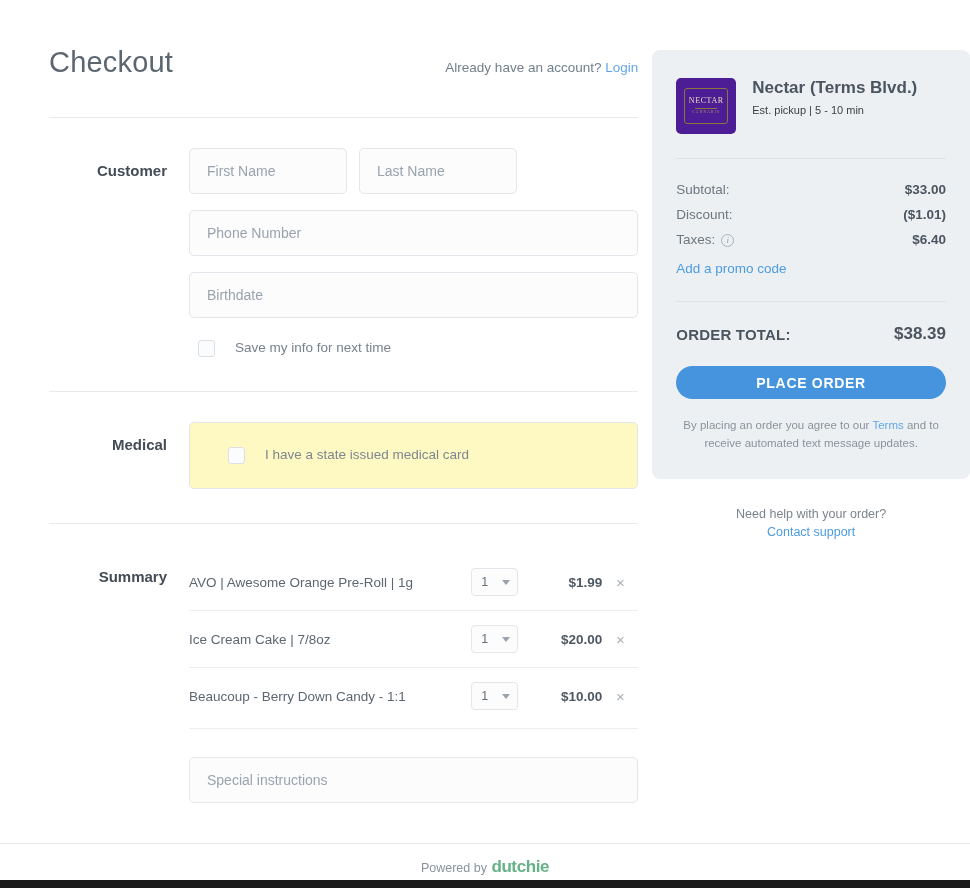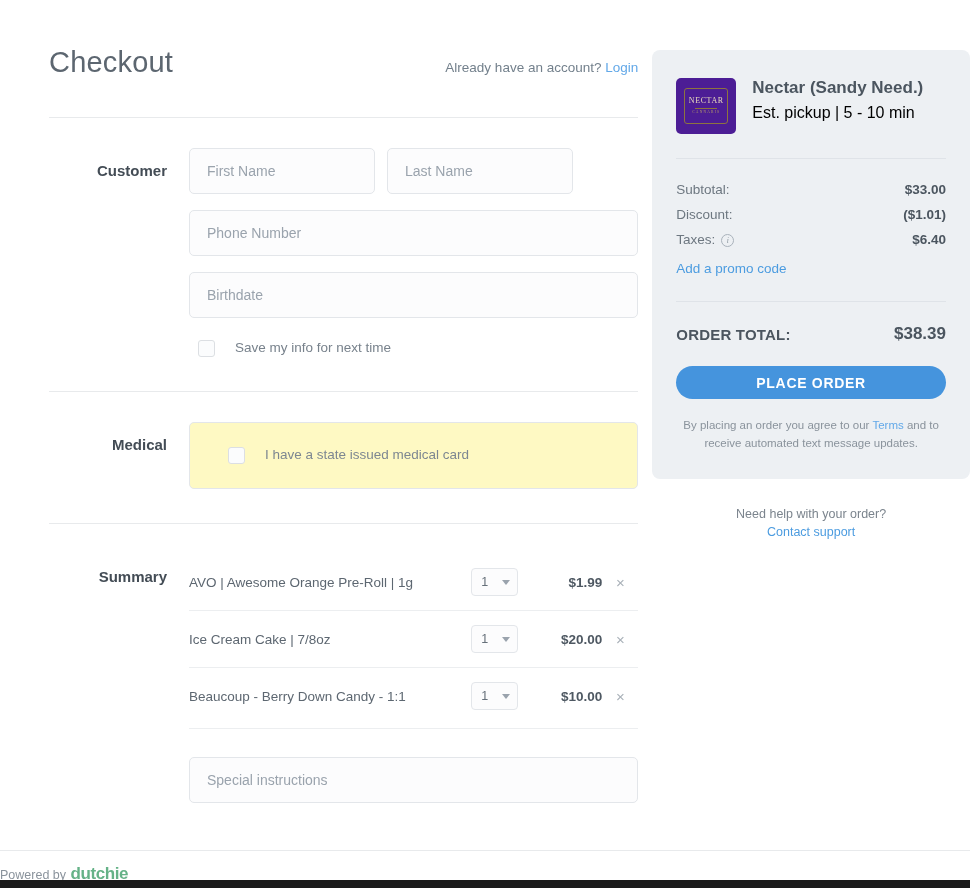--- a/index.html
+++ b/index.html
@@ -96,21 +96,21 @@
     display: flex;
     align-items: center;
     padding: 0 17px;
     font-size: 14px;
     color: #9aa3ad;
     width: 100%;
     margin-bottom: 16px;
     cursor: text;
     user-select: none;
   }
-  .field.half { width: 186px; margin-bottom: 16px; }
+  .field.half { width: 158px; margin-bottom: 16px; }
 
   
   .cbrow {
     display: flex;
     gap: 20px;
     padding: 6px 0 0 9px;
   }
   .cbox {
     width: 17px;
     height: 17px;
@@ -238,22 +238,22 @@
     letter-spacing: 1.2px;
     line-height: 1;
   }
   .store-name {
     font-size: 17px;
     font-weight: bold;
     color: #4b555f;
     line-height: 1.2;
   }
   .store-sub {
-    font-size: 16px;
-    color: #000000;
+    font-size: 11px;
+    color: #404040;
     margin-top: 6px;
   }
   .panel-rule {
     border-top: 1px solid #dfe3e8;
     margin: 24px 0 18px 0;
   }
   .price-row {
     display: flex;
     justify-content: space-between;
     align-items: center;
@@ -329,23 +329,24 @@
     font-size: 12.5px;
     color: #7b848d;
     line-height: 1.45;
   }
   .help .link { color: #4c9ce0; }
 
   
   .footer {
     position: absolute;
     left: 0; right: 0;
-    bottom: 4px;
+    bottom: 11px;
     border-top: 1px solid #e8eaec;
     padding-top: 13px;
+    text-align: center;
   }
   .footer-text {
     font-size: 12.5px;
     color: #8a939c;
   }
   .brand {
     font-size: 17px;
     font-weight: bold;
     color: #65b287;
     letter-spacing: -.4px;
@@ -452,21 +453,21 @@
 
         <div class="store-head">
           <div class="store-logo">
             <div class="emblem">
               <div class="e1">NECTAR</div>
               <div class="e2"></div>
               <div class="e3">CANNABIS</div>
             </div>
           </div>
           <div>
-            <div class="store-name">Nectar (Sandy Need.)</div>
+            <div class="store-name">Nectar (Terms Blvd.)</div>
             <div class="store-sub">Est. pickup | 5 - 10 min</div>
           </div>
         </div>
 
         <div class="panel-rule"></div>
 
         <div class="price-row">
           <span>Subtotal:</span>
           <span class="val">$33.00</span>
         </div>

